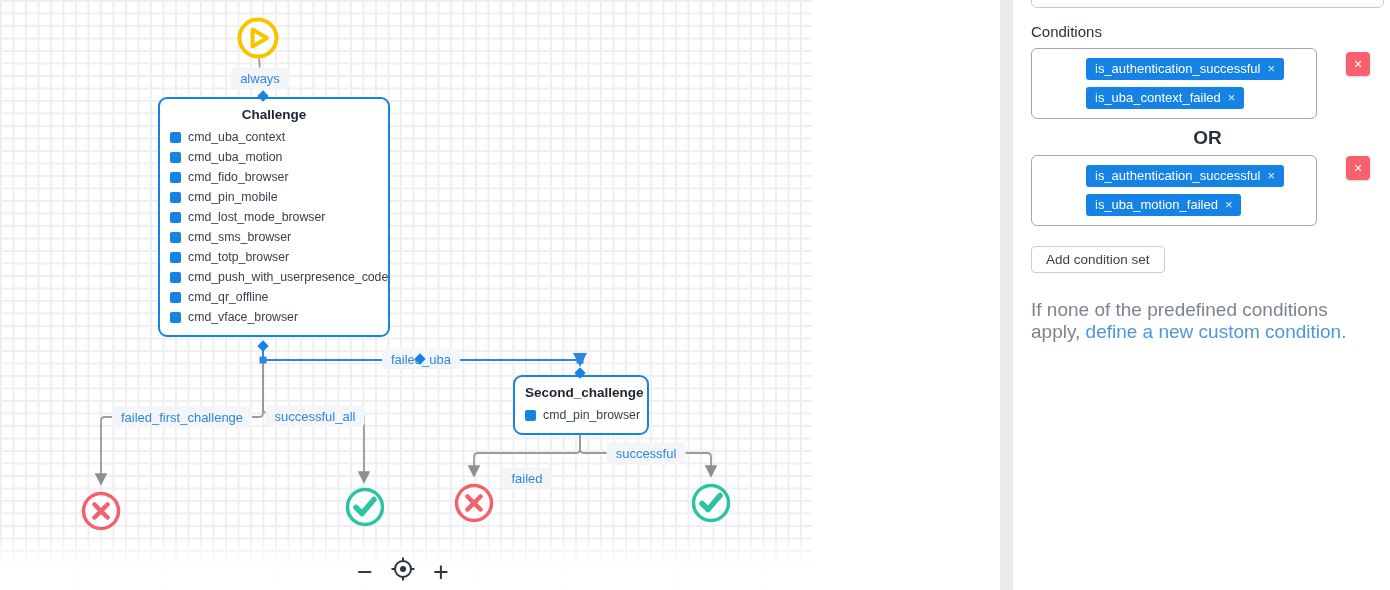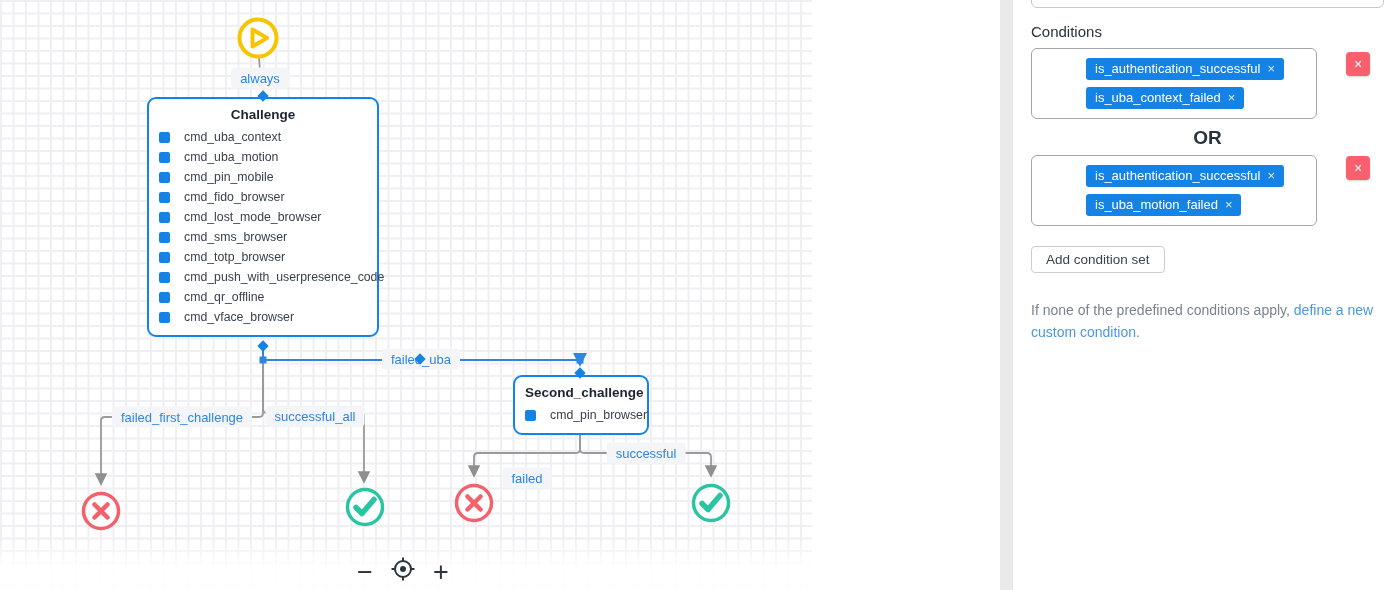--- a/index.html
+++ b/index.html
@@ -28,21 +28,21 @@
     background:#f3f5f8; color:#2e86e0; font-size:13px; line-height:17px;
     padding:2px 9px; border-radius:4px; white-space:nowrap; z-index:4;
   }
   .diamond { position:absolute; width:8px; height:8px; background:#1583e6; transform:rotate(45deg); z-index:6; }
 
   .flow-node {
     position:absolute; background:#fff; border:2.5px solid #1583e6; border-radius:9px;
     padding:6px 10px 8px 10px; z-index:5;
   }
   .flow-node .node-title { font-weight:bold; font-size:13.5px; color:#1b2430; text-align:center; padding:2px 0 5px 0; }
-  .node-item { display:flex; align-items:center; gap:14px; height:20px; white-space:nowrap; }
+  .node-item { display:flex; align-items:center; gap:7px; height:20px; white-space:nowrap; }
   .node-item .sq { width:11px; height:11px; background:#1583e6; border-radius:2px; flex:0 0 11px; }
   .node-item .itxt { font-size:12.3px; color:#39414d; }
 
   .end-node { position:absolute; width:42px; height:42px; z-index:5; }
 
   .start-node { position:absolute; left:236px; top:16px; width:44px; height:44px; z-index:5; }
 
   .canvas-toolbar {
     position:absolute; left:352px; top:556px; display:flex; align-items:center; gap:12px; z-index:7;
     color:#2b3440;
@@ -78,21 +78,21 @@
     box-shadow:0 1px 2px rgba(0,0,0,.18);
   }
   .del-btn-1 { top:52px; }
   .del-btn-2 { top:156px; }
   .or-label { position:absolute; left:18px; top:127px; width:353px; text-align:center; font-weight:bold; font-size:19px; color:#2a323c; }
   .add-set-btn {
     position:absolute; left:18px; top:246px; height:27px; padding:0 14px;
     background:#fff; border:1px solid #c9cdd1; border-radius:4px;
     font-size:13.5px; color:#3a4350; font-family:"Liberation Sans", sans-serif; cursor:pointer;
   }
-  .note { position:absolute; left:18px; top:299px; width:344px; font-size:14px; line-height:22px; color:#7b8490; }
+  .note { position:absolute; left:18px; top:299px; width:344px; font-size:19px; line-height:22px; color:#7b8490; }
   .note a { color:#4d97de; text-decoration:none; cursor:pointer; }
 </style>
 </head>
 <body>
 
 <div id="app">
 
   <div class="canvas">
 
     <svg class="edges" width="1000" height="590">
@@ -128,37 +128,37 @@
     </div>
 
     <div class="edge-label" style="left:260px; top:78px;">always</div>
     <div class="edge-label" style="left:421px; top:359px;">failed_uba</div>
     <div class="diamond" style="left:416px; top:355px;"></div>
     <div class="edge-label" style="left:182px; top:417px;">failed_first_challenge</div>
     <div class="edge-label" style="left:315px; top:416px;">successful_all</div>
     <div class="edge-label" style="left:527px; top:478px;">failed</div>
     <div class="edge-label" style="left:646px; top:453px;">successful</div>
 
-    <div class="flow-node" style="left:147px; top:97px; width:232px;">
+    <div class="flow-node" style="left:158px; top:97px; width:232px;">
       <div class="node-title">Challenge</div>
       <div class="node-item">
           <span class="sq"></span>
           <span class="itxt">cmd_uba_context</span>
         </div>
       <div class="node-item">
           <span class="sq"></span>
           <span class="itxt">cmd_uba_motion</span>
         </div>
       <div class="node-item">
           <span class="sq"></span>
+          <span class="itxt">cmd_fido_browser</span>
+        </div>
+      <div class="node-item">
+          <span class="sq"></span>
           <span class="itxt">cmd_pin_mobile</span>
-        </div>
-      <div class="node-item">
-          <span class="sq"></span>
-          <span class="itxt">cmd_fido_browser</span>
         </div>
       <div class="node-item">
           <span class="sq"></span>
           <span class="itxt">cmd_lost_mode_browser</span>
         </div>
       <div class="node-item">
           <span class="sq"></span>
           <span class="itxt">cmd_sms_browser</span>
         </div>
       <div class="node-item">

